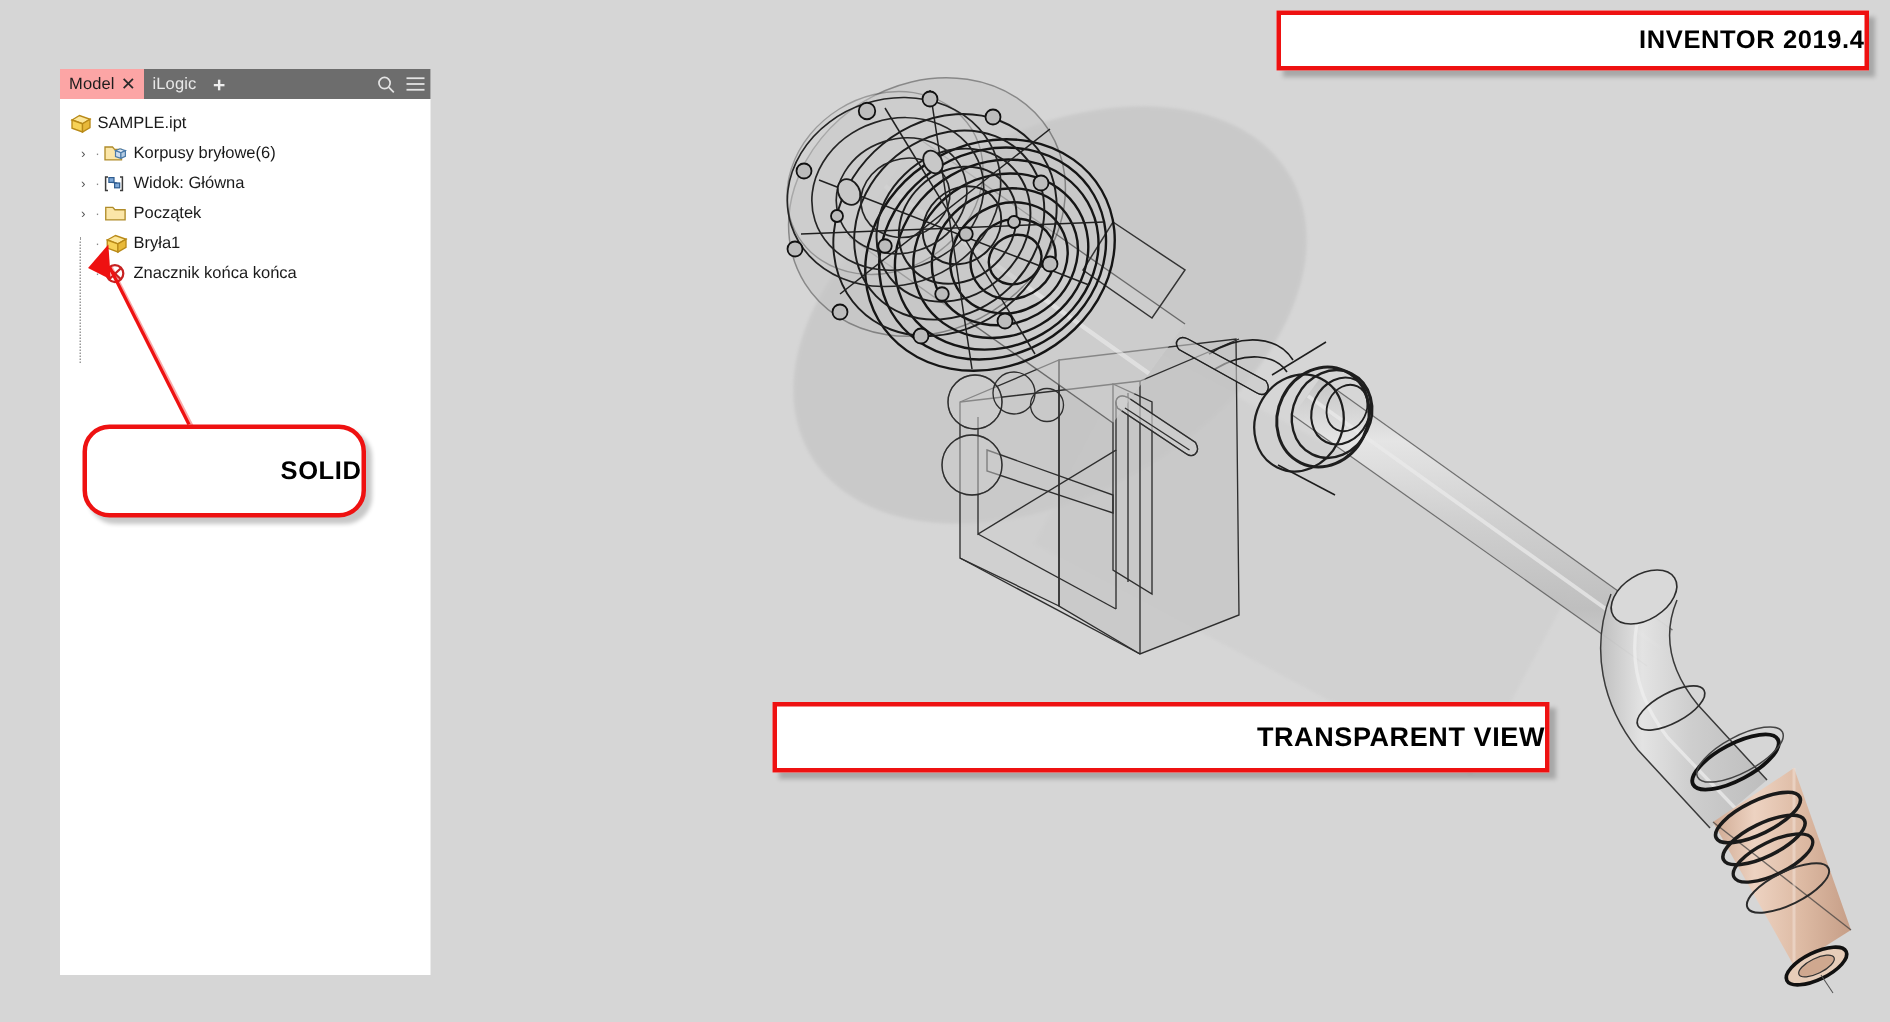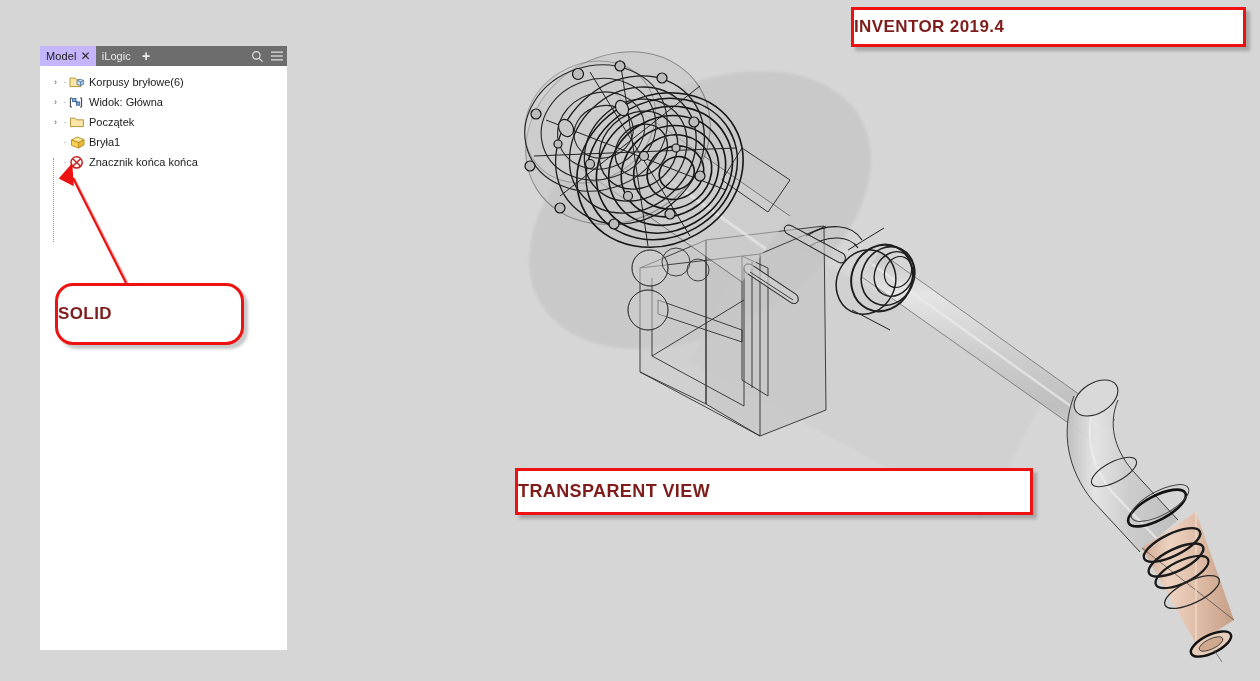--- a/index.html
+++ b/index.html
@@ -18,21 +18,21 @@
   #tab-strip{
     position:absolute;left:0;top:0;width:247px;height:20px;
     background:#6d6d6d;
     display:flex;align-items:center;
   }
   .tab{
     height:20px;display:flex;align-items:center;
     padding:0 5px 0 6px;font-size:11px;color:#e8e8e8;
     letter-spacing:0.1px;
   }
-  .tab.active{background:#c4b5fd;color:#1d1d1d;justify-content:flex-end;}
+  .tab.active{background:#fca5a5;color:#1d1d1d;justify-content:flex-end;}
   .tab-close{
     margin-left:4px;font-size:12px;line-height:1;color:#3a3a3a;
     font-family:"Liberation Sans", sans-serif;
   }
   .tab.active .tab-close{color:#2a2a2a;}
   .tab-plus{
     color:#eeeeee;font-size:14px;line-height:1;margin-left:6px;
     font-weight:bold;
   }
   #tab-spacer{flex:1 1 auto;}
@@ -71,22 +71,22 @@
 
   
   #viewport{
     position:absolute;left:0;top:0;width:1260px;height:681px;
     z-index:0;
   }
 
   
   .callout{
     position:absolute;background:#ffffff;border:3px solid #ee1111;
-    display:flex;align-items:center;justify-content:flex-start;
-    color:#7f1d1d;font-weight:bold;letter-spacing:0.4px;
+    display:flex;align-items:center;justify-content:flex-end;
+    color:#000000;font-weight:bold;letter-spacing:0.4px;
     box-shadow:4px 4px 3px rgba(0,0,0,0.22);
     z-index:40;
   }
   #callout-inventor{left:851px;top:7px;width:389px;height:34px;font-size:17px;}
   #callout-transparent{left:471px;top:468px;width:512px;height:41px;font-size:18px;margin-left:44px;}
   #callout-solid{left:55px;top:283px;width:183px;height:56px;font-size:17px;border-radius:18px;}
 
   #leader-svg{position:absolute;left:0;top:0;width:1260px;height:681px;z-index:35;pointer-events:none;}
 
   .noselect{user-select:none;}
@@ -320,20 +320,30 @@
         <line x1="1" y1="2.5" x2="15" y2="2.5"></line>
         <line x1="1" y1="7" x2="15" y2="7"></line>
         <line x1="1" y1="11.5" x2="15" y2="11.5"></line>
       </svg>
     </div>
   </div>
 
   <div id="tree">
     <div id="tree-guide"></div>
 
+    <div class="tree-row">
+      <span class="ticon">
+        <svg width="16" height="15" viewBox="0 0 16 15">
+          <polygon points="2,5 7,2 14,4.5 9,7.5" fill="#fde79a" stroke="#b98a18" stroke-width="0.9"></polygon>
+          <polygon points="2,5 9,7.5 9,13 2,10.5" fill="#f7d257" stroke="#b98a18" stroke-width="0.9"></polygon>
+          <polygon points="9,7.5 14,4.5 14,10 9,13" fill="#e8b93a" stroke="#b98a18" stroke-width="0.9"></polygon>
+        </svg>
+      </span>
+      <span class="tlabel">SAMPLE.ipt</span>
+    </div>
 
     <div class="tree-row">
       <span class="indent"></span>
       <span class="expander">›</span>
       <span class="dots">·</span>
       <span class="ticon">
         <svg width="17" height="15" viewBox="0 0 17 15">
           <path d="M1,3 L6,3 L7.4,4.6 L12,4.6 L12,11.6 L1,11.6 Z" fill="#fbe6a8" stroke="#b08c2a" stroke-width="0.9"></path>
           <polygon points="8,5.5 11,4.2 14.6,5.4 11.6,6.8" fill="#dfe9f5" stroke="#4a7aa8" stroke-width="0.8"></polygon>
           <polygon points="8,5.5 11.6,6.8 11.6,10.6 8,9.4" fill="#cdddee" stroke="#4a7aa8" stroke-width="0.8"></polygon>

